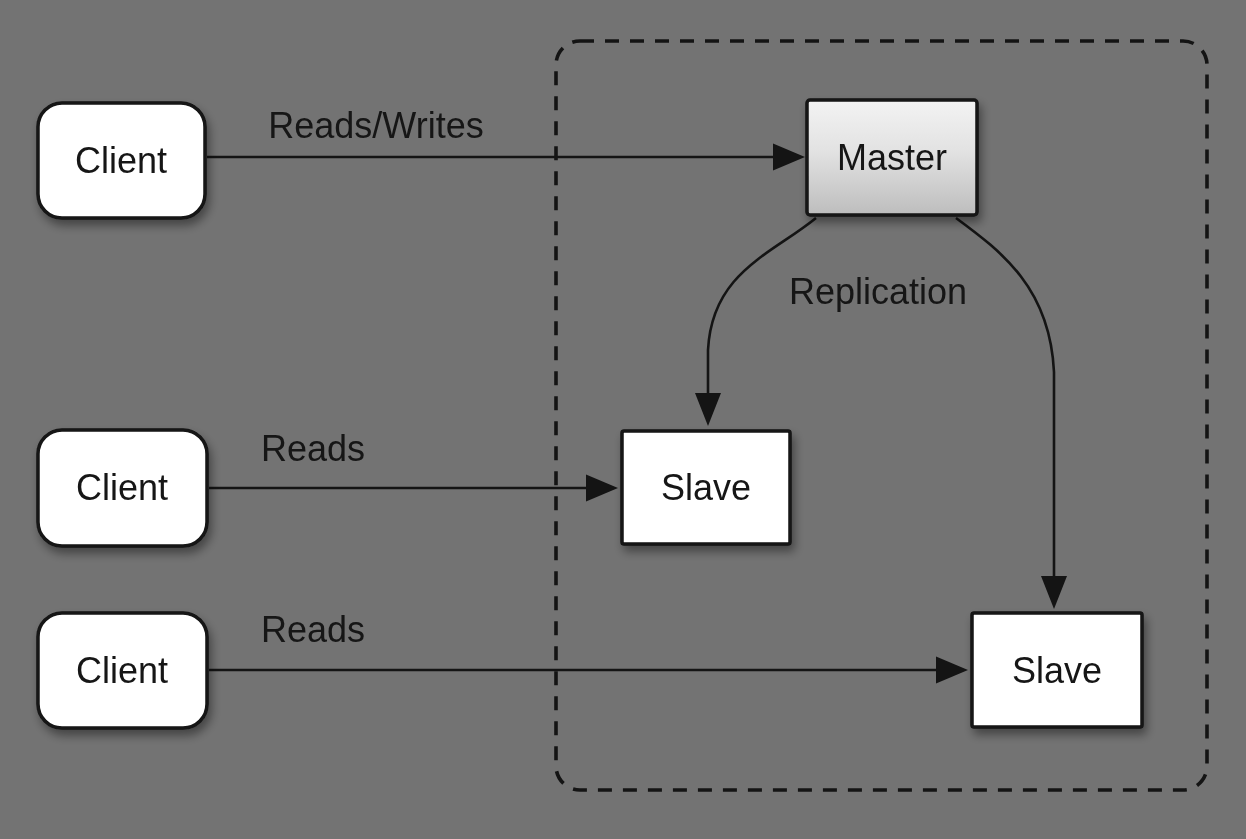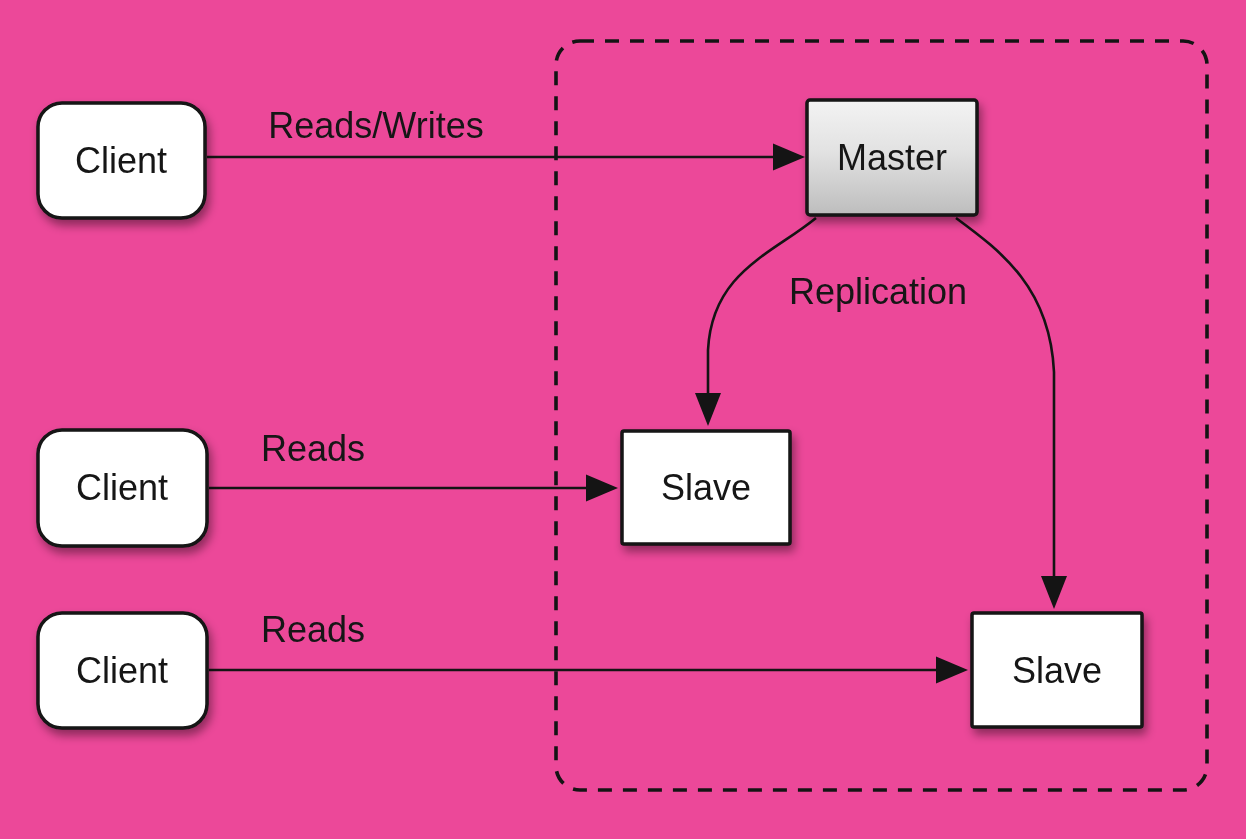--- a/index.html
+++ b/index.html
@@ -4,21 +4,21 @@
 <style>
   html, body {
     margin: 0;
     padding: 0;
     background: #ffffff;
   }
   .canvas {
     position: relative;
     width: 1246px;
     height: 839px;
-    background: #ec4899;
+    background: #737373;
     overflow: hidden;
   }
   svg text {
     font-family: "Liberation Sans", "DejaVu Sans", sans-serif;
     font-size: 36px;
     fill: #161616;
   }
   svg .node-shape {
     stroke: #141414;
     stroke-width: 3.5;

